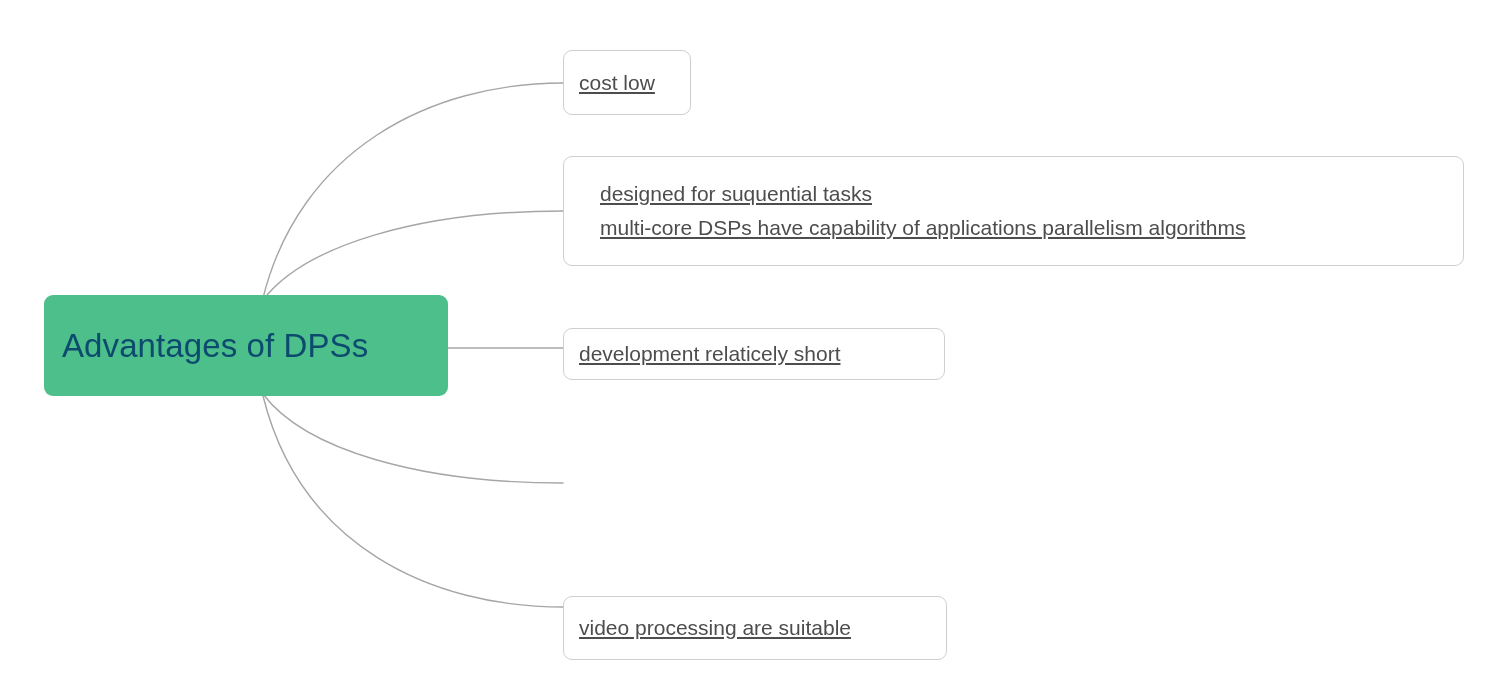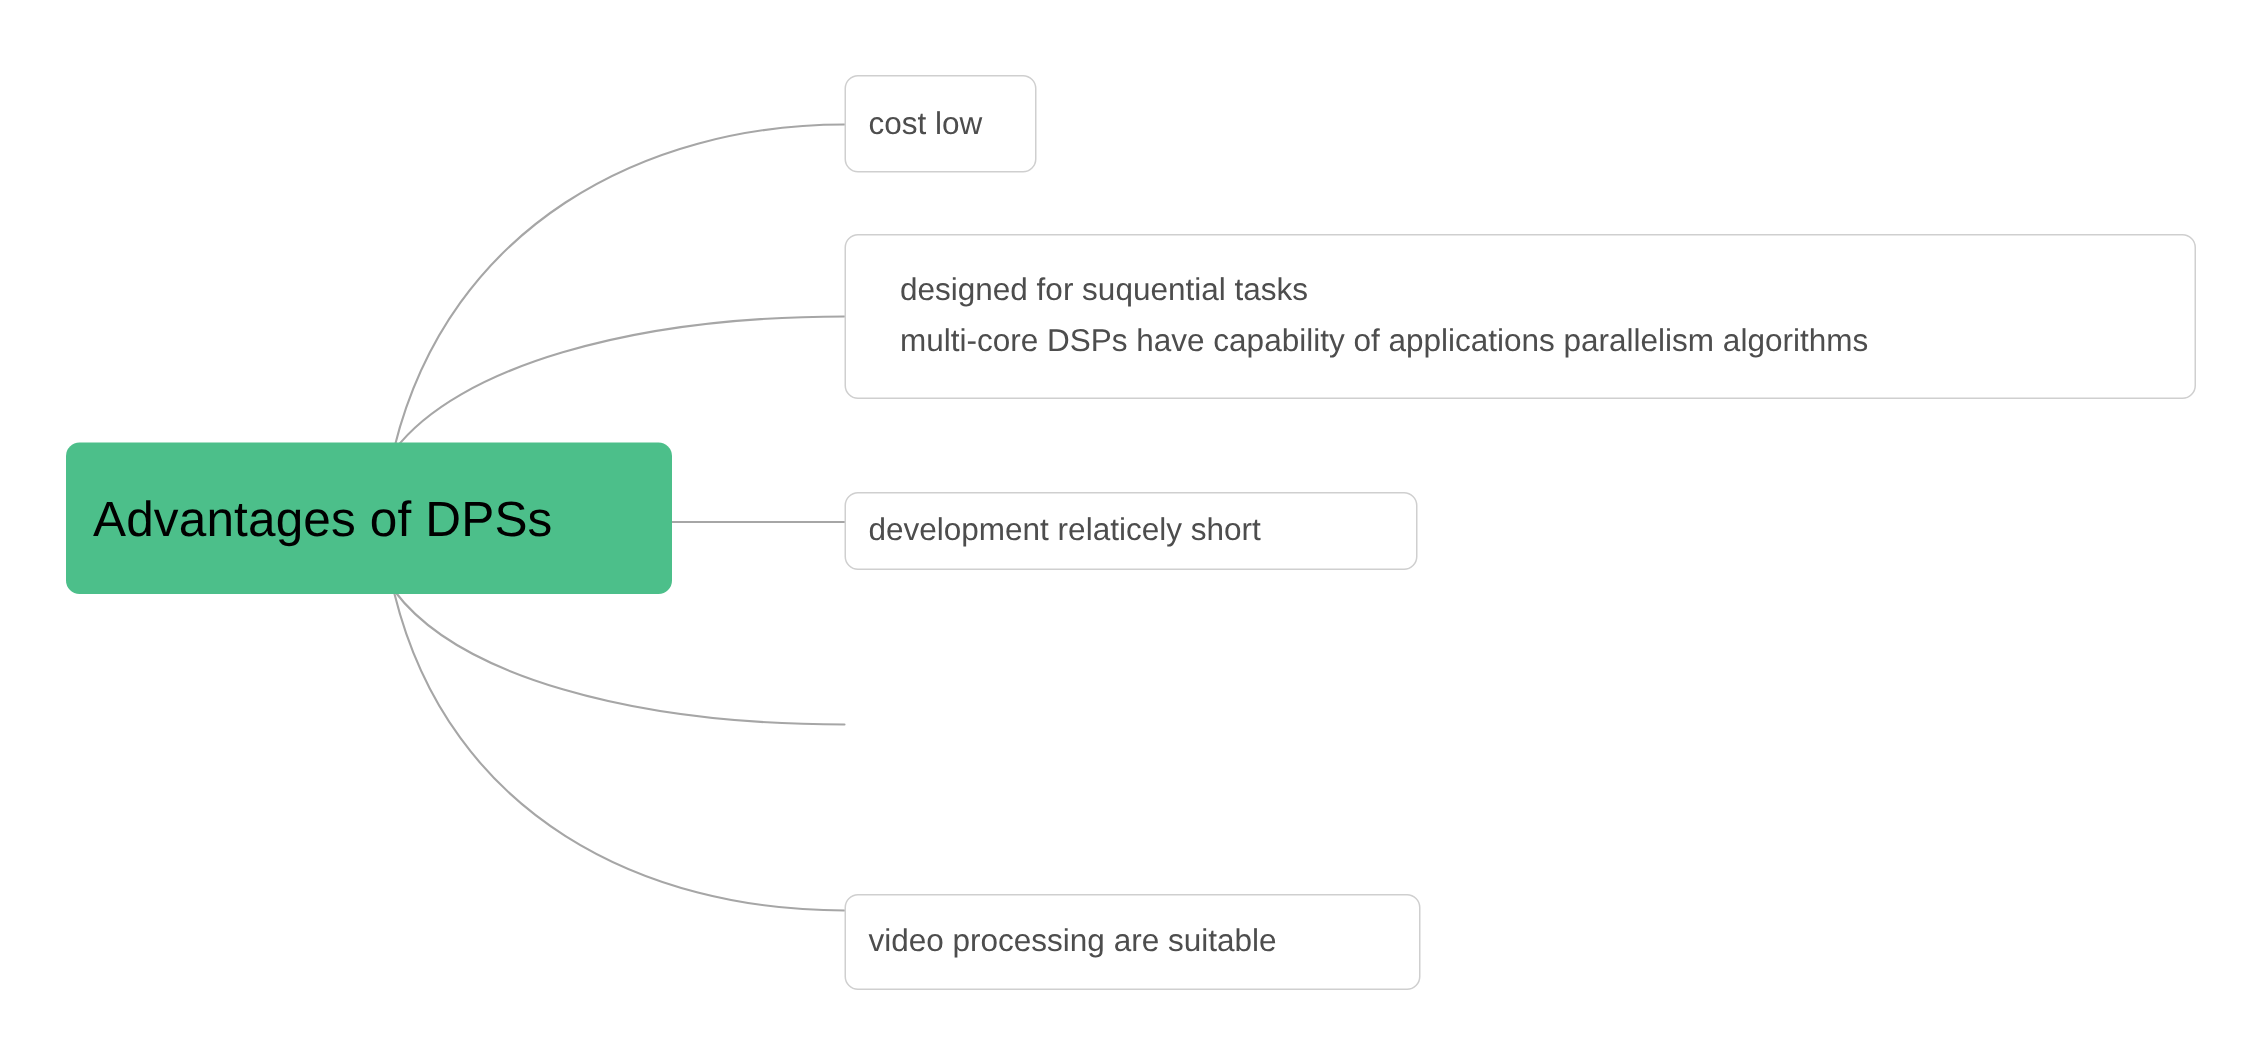--- a/index.html
+++ b/index.html
@@ -33,21 +33,21 @@
     display: flex;
     align-items: center;
   }
   .root-node {
     left: 44px;
     top: 295px;
     width: 404px;
     height: 101px;
     background: #4CBF8A;
     border-radius: 9px;
-    color: #000000;
+    color: #0c4a6e;
     font-size: 33px;
     font-weight: 400;
     letter-spacing: 0.1px;
     padding: 0 18px;
     z-index: 3;
   }
   .root-label {
     white-space: nowrap;
   }
   .leaf-node {
@@ -59,20 +59,21 @@
     line-height: 34px;
     padding: 0 15px;
     z-index: 2;
   }
   .leaf-lines {
     display: block;
     white-space: nowrap;
   }
   .leaf-lines .line {
     display: block;
+    text-decoration: underline;
   }
   
   .leaf-1 { left: 563px; top: 50px;  width: 128px; height: 65px; }
   .leaf-2 { left: 563px; top: 156px; width: 901px; height: 110px; padding-left: 36px; }
   .leaf-3 { left: 563px; top: 316px; width: 382px; height: 52px; margin-top: 12px; }
   .leaf-4 { left: 563px; top: 428px; width: 352px; height: 110px; }
   .leaf-5 { left: 563px; top: 575px; width: 384px; height: 64px; margin-top: 21px; }
 </style>
 </head>
 <body>

